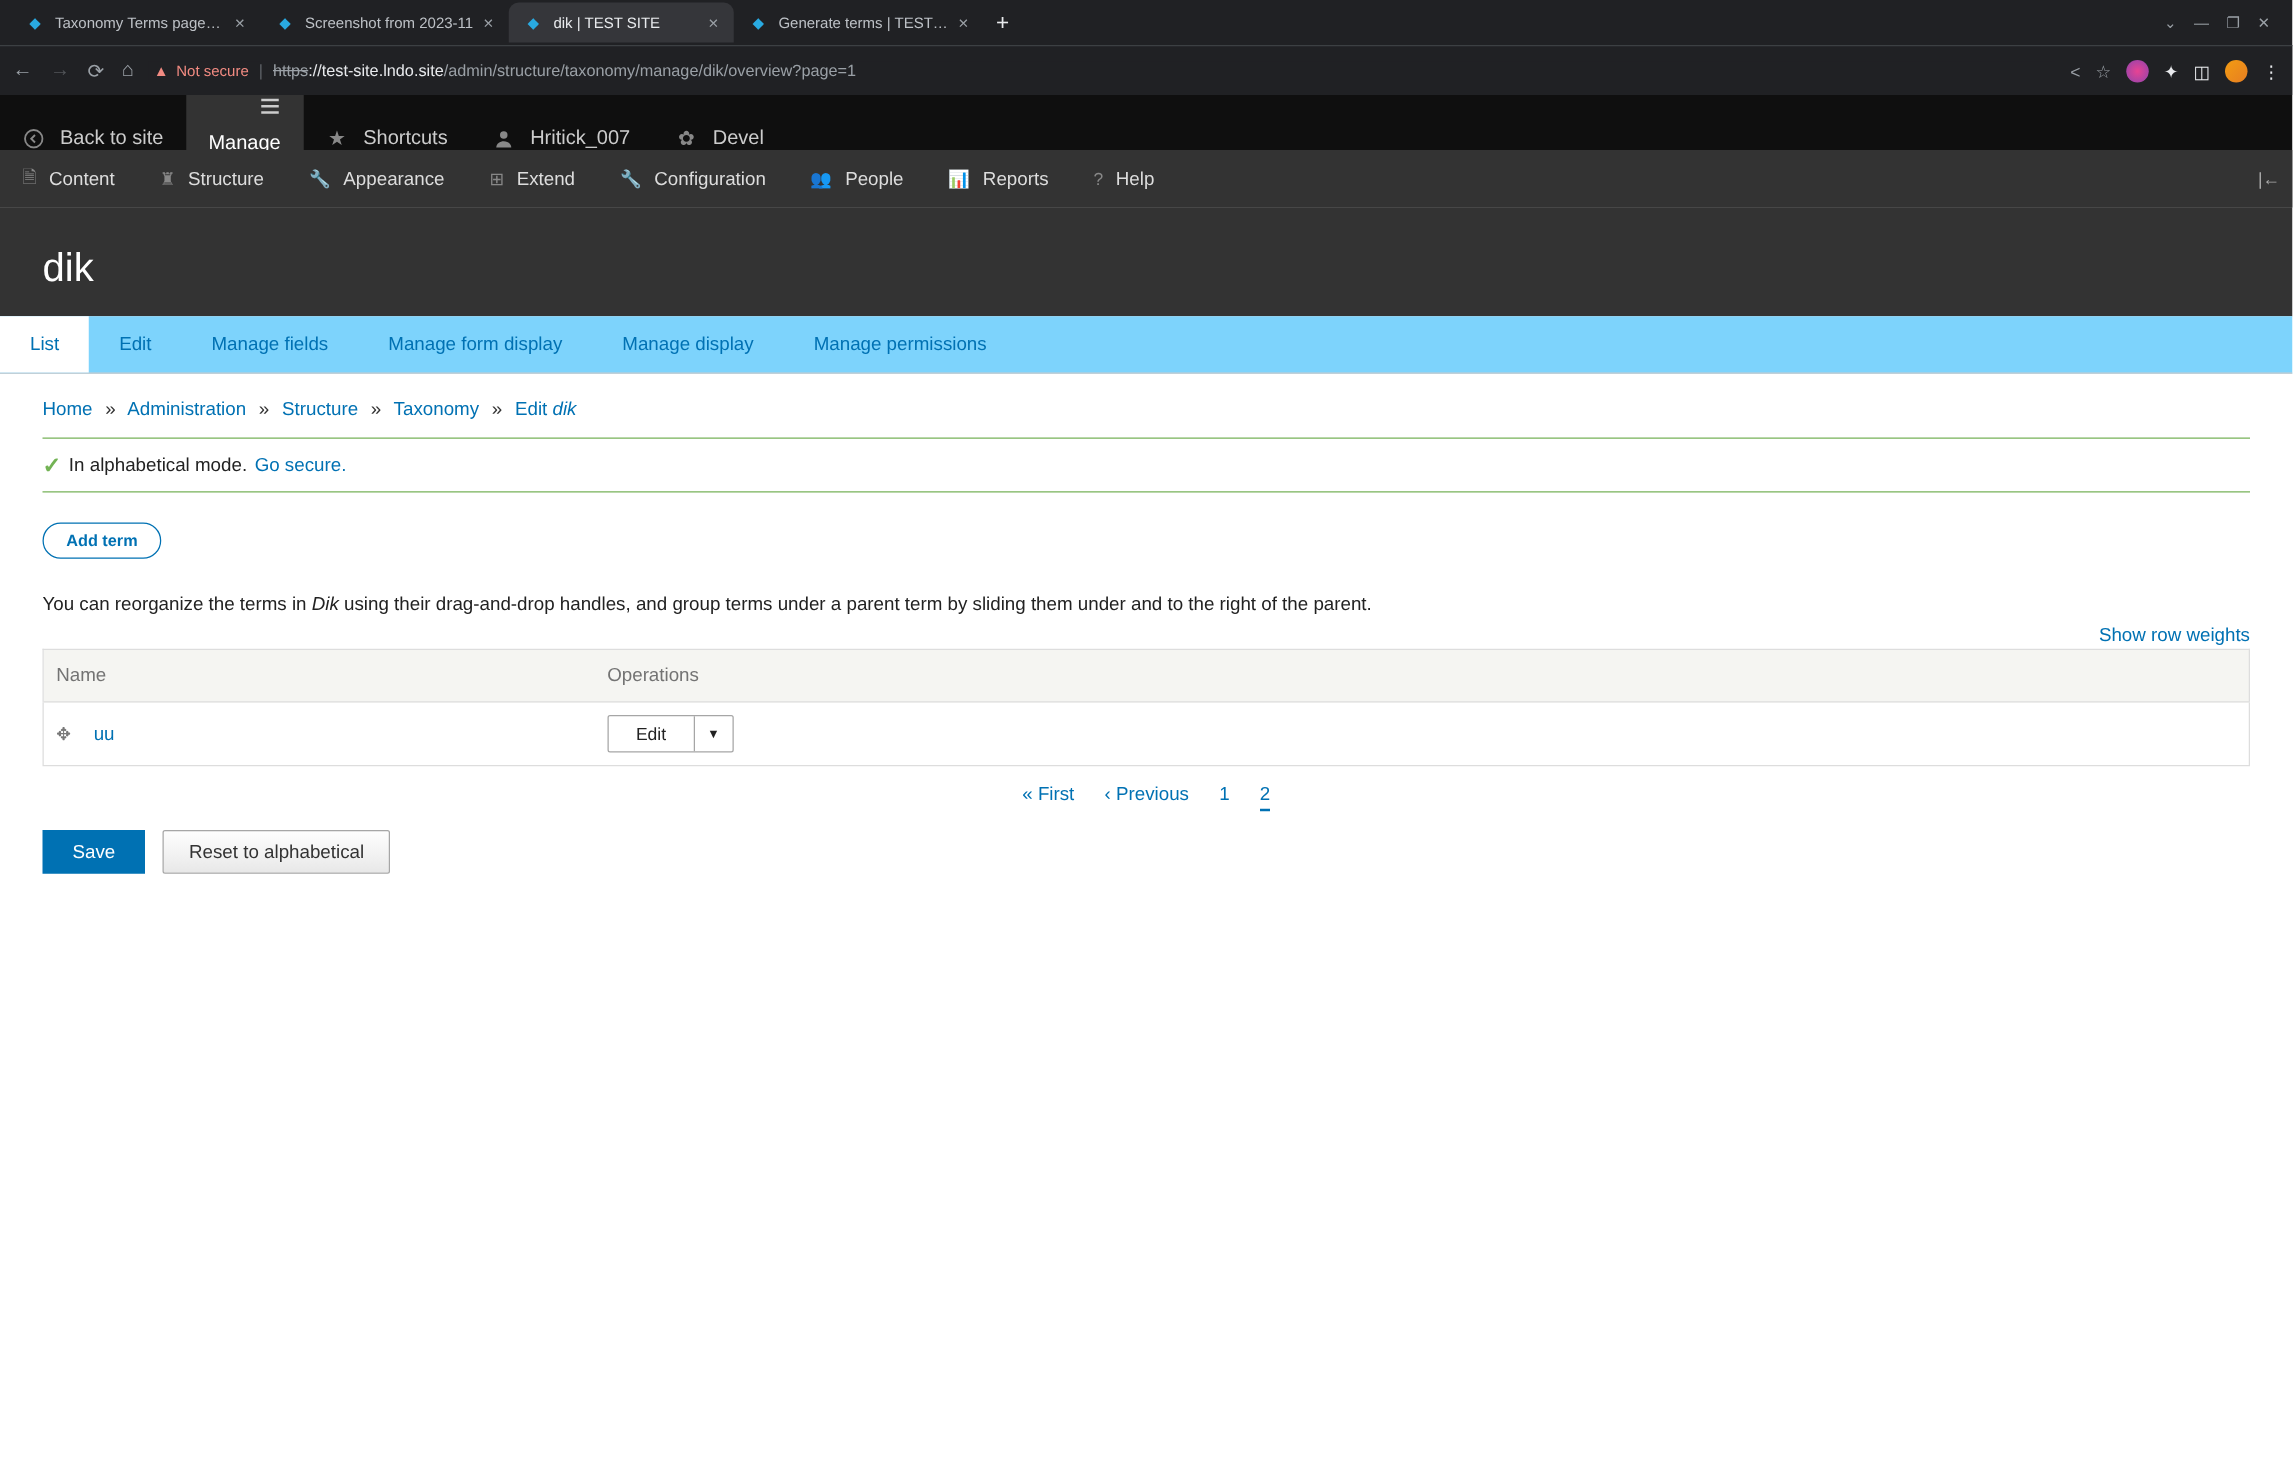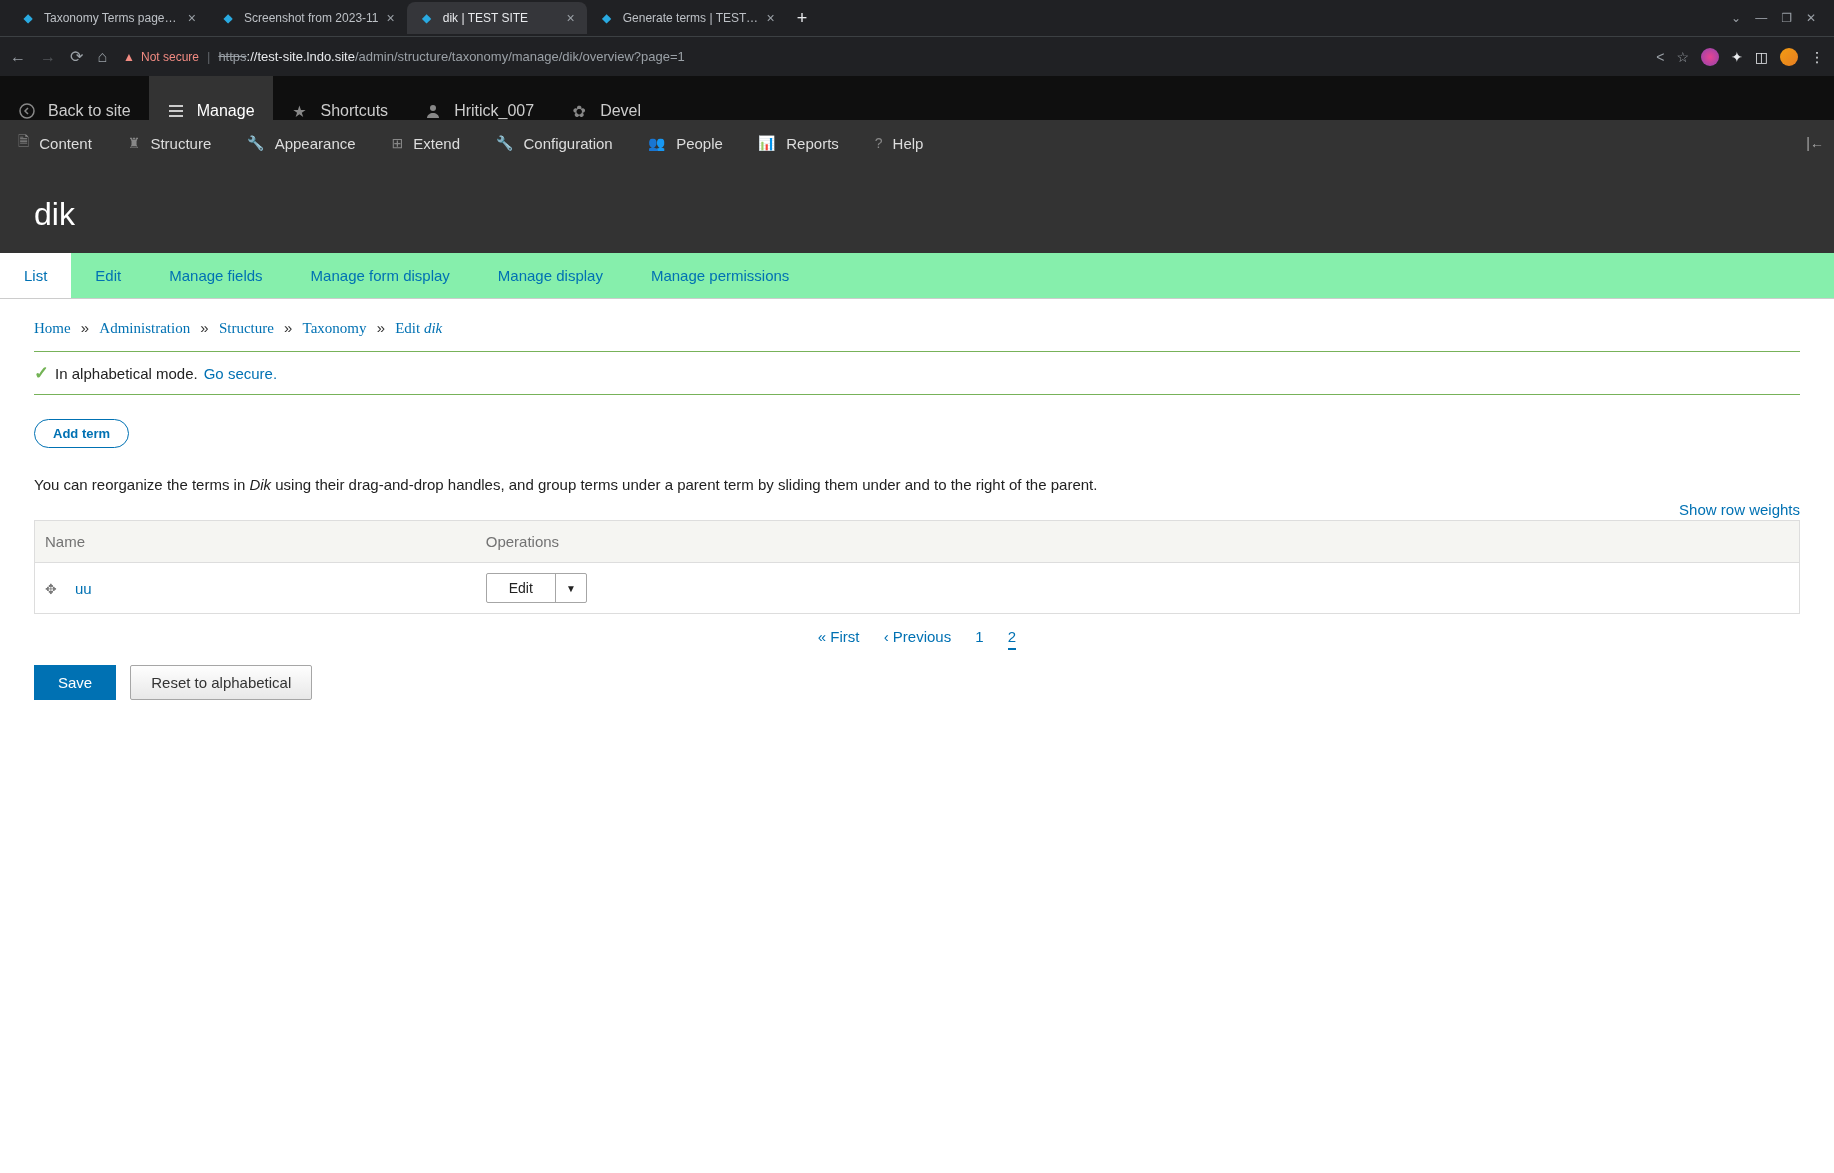--- a/index.html
+++ b/index.html
@@ -26,40 +26,40 @@
 .addr-bar .url { color: #9aa0a6; }
 .addr-bar .url .proto { text-decoration: line-through; }
 .addr-bar .url .host { color: #e8eaed; }
 .addr-bar .right-icons { display: flex; gap: 12px; align-items: center; color: #e8eaed; font-size: 14px; }
 .ext-icon { width: 18px; height: 18px; border-radius: 50%; display: inline-block; }
 
 
 .toolbar { background: #0f0f0f; color: #ddd; }
 .toolbar-row1 { display: flex; align-items: center; height: 44px; }
 .toolbar-row1 .tb-item { display: flex; align-items: flex-end; gap: 12px; padding: 0 18px; height: 100%; color: #ccc; font-size: 16px; cursor: pointer; }
-.toolbar-row1 .tb-item.active { background: #333; color: #fff; }
+.toolbar-row1 .tb-item.active { background: #333; color: #fff; flex-direction: column; }
 .toolbar-row1 .tb-icon { width: 18px; height: 18px; display: flex; align-items: center; justify-content: center; color: #888; }
 .toolbar-row2 { display: flex; align-items: center; height: 46px; background: #333; position: relative; }
 .toolbar-row2 .tb-item { display: flex; align-items: center; gap: 10px; padding: 0 18px; height: 100%; color: #ddd; font-size: 15px; cursor: pointer; }
 .toolbar-row2 .tb-icon { color: #888; font-size: 14px; }
 .toolbar-row2 .collapse { position: absolute; right: 10px; color: #aaa; font-size: 14px; cursor: pointer; }
 
 
 .page-header { background: #333; padding: 30px 34px 20px; }
 .page-header h1 { color: #fff; font-size: 32px; font-weight: 300; }
 
 
-.local-tabs { background: #86efac; display: flex; border-bottom: 1px solid #ccc; }
+.local-tabs { background: #7dd3fc; display: flex; border-bottom: 1px solid #ccc; }
 .local-tabs .ltab { padding: 14px 24px; color: #0071b3; font-size: 15px; cursor: pointer; }
 .local-tabs .ltab.active { background: #fff; }
 
 
 .content { padding: 16px 34px 40px; }
 .breadcrumb { font-size: 15px; color: #333; padding: 4px 0 14px; }
-.breadcrumb a { color: #0071b3; text-decoration: none; font-family: Liberation Serif, serif; }
+.breadcrumb a { color: #0071b3; text-decoration: none; }
 .breadcrumb .sep { color: #333; margin: 0 6px; }
 .breadcrumb em { font-style: italic; }
 
 .status-msg { border-top: 1px solid #77b259; border-bottom: 1px solid #77b259; padding: 10px 0; display: flex; align-items: center; gap: 6px; font-size: 15px; margin-bottom: 24px; }
 .status-msg .check { color: #73b355; font-size: 18px; font-weight: bold; }
 .status-msg a { color: #0071b3; text-decoration: none; }
 
 .add-term-btn { display: inline-block; border: 1px solid #0071b3; color: #0071b3; background: #fff; border-radius: 20px; padding: 6px 18px; font-size: 13px; font-weight: bold; cursor: pointer; margin-bottom: 28px; }
 
 .help-text { font-size: 15px; color: #222; margin-bottom: 8px; }

